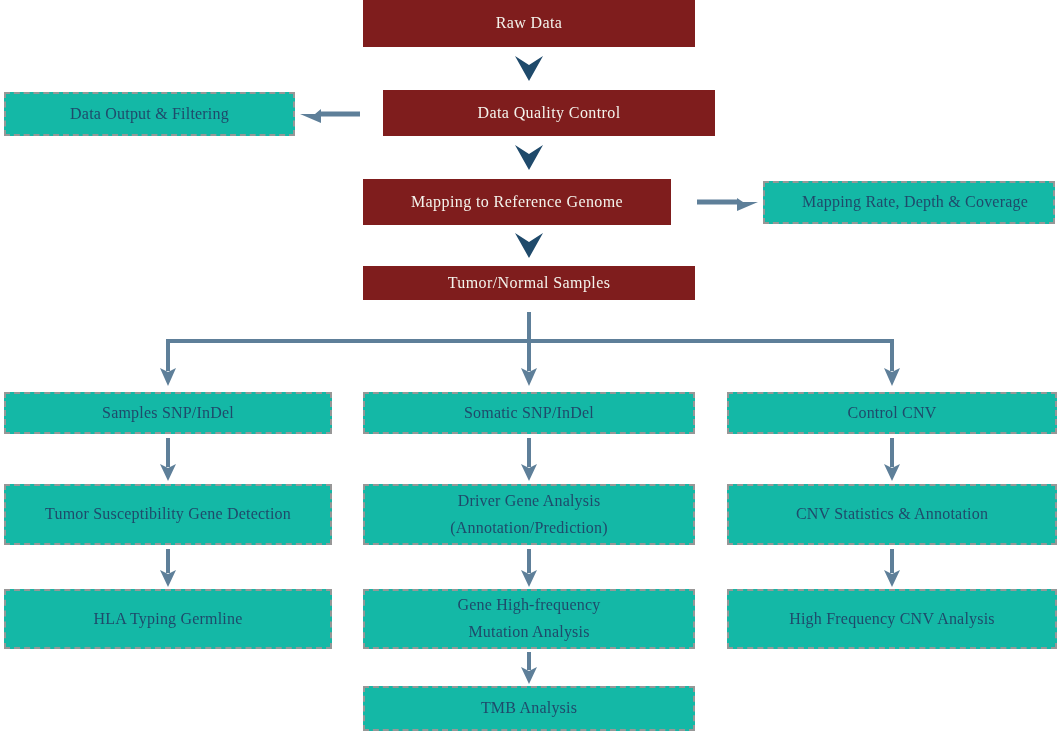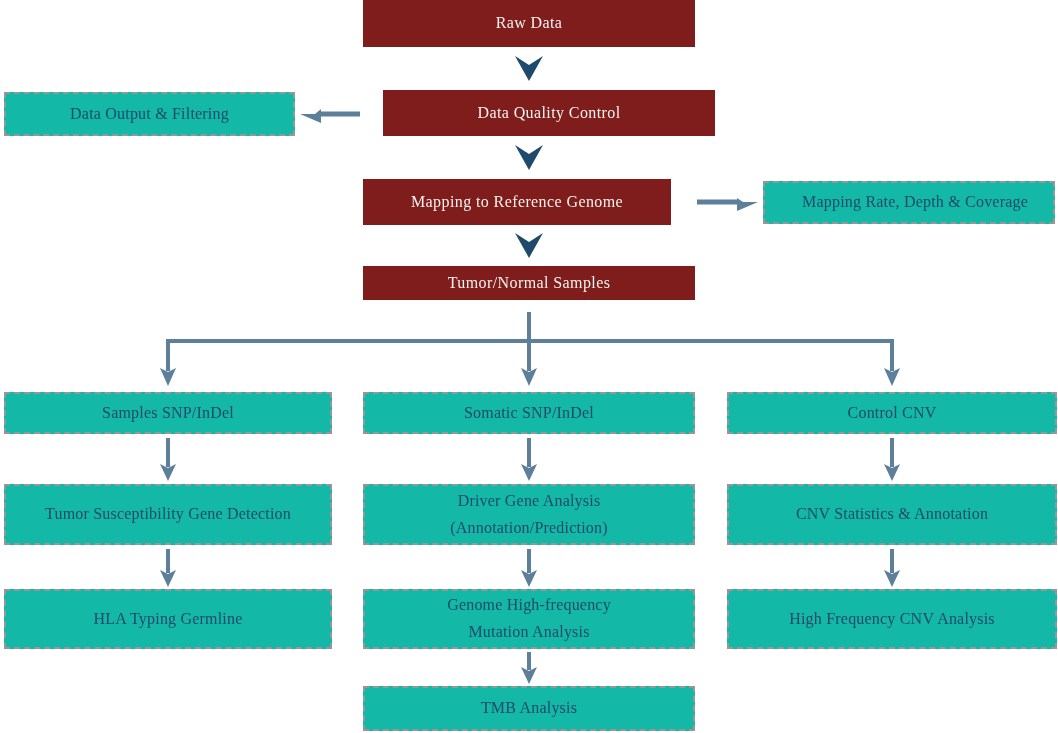--- a/index.html
+++ b/index.html
@@ -104,21 +104,21 @@
   </div>
 
   <div class="box dashed" style="left:363px;top:392px;width:332px;height:42px;">
     <div>Somatic SNP/InDel</div>
   </div>
   <div class="box dashed" style="left:363px;top:484px;width:332px;height:61px;">
     <div>Driver Gene Analysis</div>
     <div class="line2">(Annotation/Prediction)</div>
   </div>
   <div class="box dashed" style="left:363px;top:589px;width:332px;height:60px;">
-    <div>Genome High-frequency</div>
+    <div>Gene High-frequency</div>
     <div class="line2">Mutation Analysis</div>
   </div>
   <div class="box dashed" style="left:363px;top:686px;width:332px;height:45px;">
     <div>TMB Analysis</div>
   </div>
 
   <div class="box dashed" style="left:727px;top:392px;width:330px;height:42px;">
     <div>Control CNV</div>
   </div>
   <div class="box dashed" style="left:727px;top:484px;width:330px;height:61px;">

